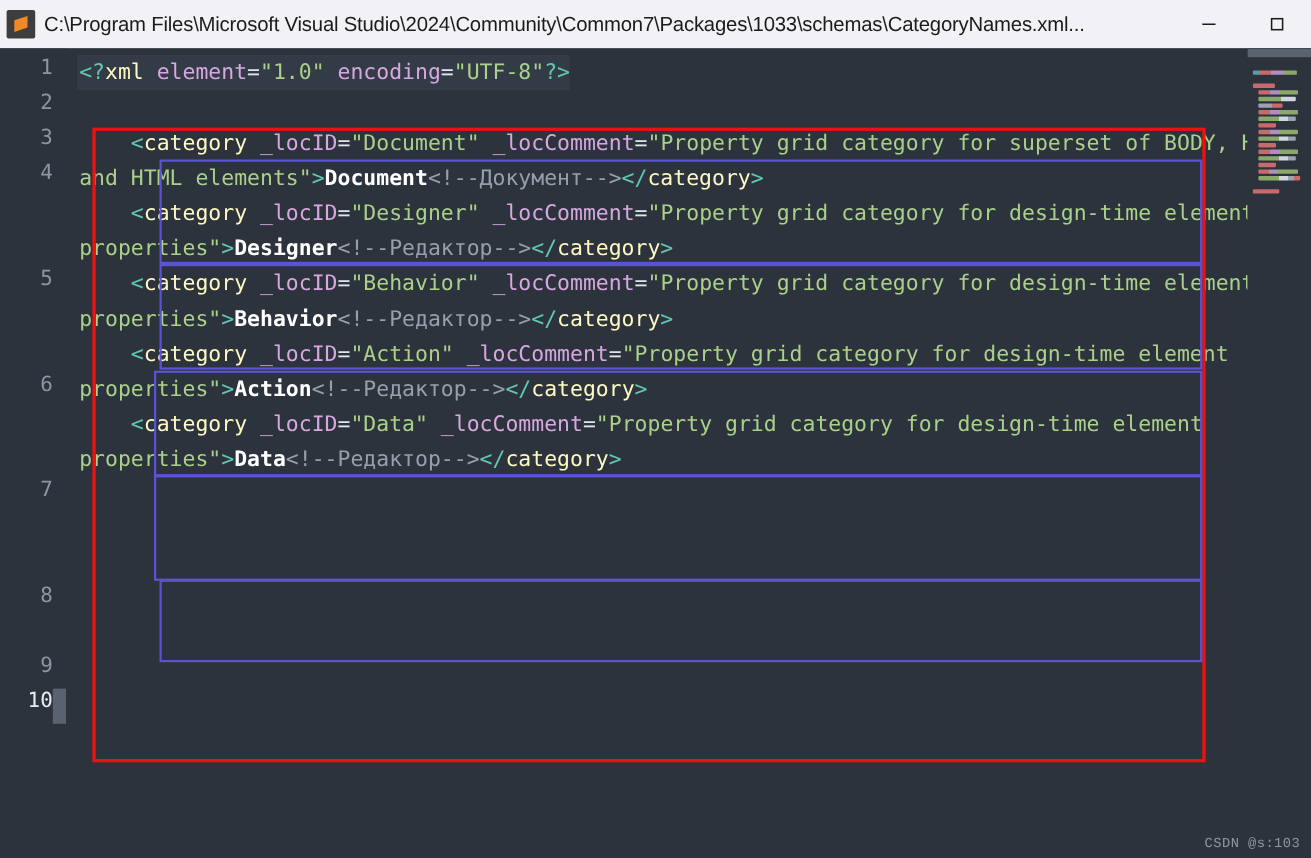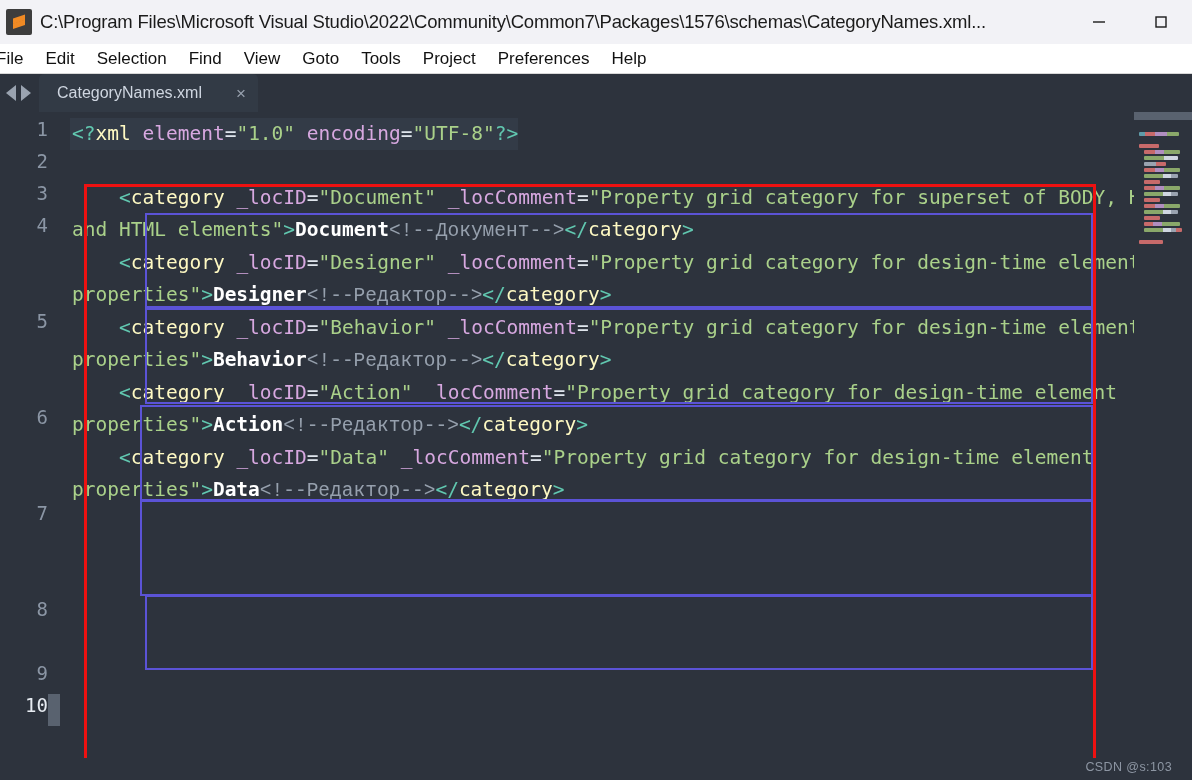--- a/index.html
+++ b/index.html
@@ -195,21 +195,21 @@
   .code-line.hl { background: #333b47; display: inline-block; }
   .indent { display: inline-block; width: 4ch; }
 
   
   .pct   { color: #61c8b0; }  
   .tag   { color: #fef9c3; }  
   .attr  { color: #d7a8e0; }  
   .eq    { color: #dfe5ec; }  
   .str   { color: #aad18a; }  
   .txt   { color: #ffffff; font-weight: bold; } 
-  .cmt   { color: #96a0ad; font-family: Liberation Mono, monospace; }
+  .cmt   { color: #96a0ad; }
 
   
   .anno {
     position: absolute;
     box-sizing: border-box;
     pointer-events: none;
   }
   .anno.blue { border: 2px solid #5b53d6; }
   .anno.red  { border: 3px solid #ee1111; }
 
@@ -235,25 +235,25 @@
   .mini-viewport {
     position: absolute;
     top: 0; left: 0; right: 0;
     height: 8px;
     background: #59626f;
   }
 
   
   .watermark {
     position: absolute;
-    right: 20px;
+    right: 10px;
     bottom: 6px;
     font-size: 12.5px;
     color: #8d96a3;
-    font-family: Liberation Sans, sans-serif;
+    font-family: Liberation Mono, monospace;
     letter-spacing: 0.4px;
   }
   .bottom-strip {
     position: absolute;
     left: 0; bottom: 0;
     width: 1192px;
     height: 22px;
     background: #2d333d;
   }
 </style>
@@ -262,59 +262,37 @@
 
 <div id="app">
 
   <div class="titlebar">
     <div class="app-icon">
       <svg width="20" height="20" viewBox="0 0 20 20">
         <polygon points="4,6.5 16,2.5 16,8 4,12" fill="#f08a24"></polygon>
         <polygon points="4,11.5 16,7.5 16,13 4,17" fill="#f08a24"></polygon>
       </svg>
     </div>
-    <div class="title-text">C:\Program Files\Microsoft Visual Studio\2022\Community\Common7\Packages\1576\schemas\CategoryNames.xml...</div>
+    <div class="title-text">C:\Program Files\Microsoft Visual Studio\2024\Community\Common7\Packages\1033\schemas\CategoryNames.xml...</div>
 
     <div class="win-controls">
       <div class="win-btn">
         <svg width="16" height="16" viewBox="0 0 16 16">
           <line x1="2" y1="8" x2="14" y2="8" stroke="#1b1b1b" stroke-width="1.4"></line>
         </svg>
       </div>
       <div class="win-btn">
         <svg width="16" height="16" viewBox="0 0 16 16">
           <rect x="3" y="3" width="10" height="10" fill="none" stroke="#1b1b1b" stroke-width="1.4"></rect>
         </svg>
       </div>
     </div>
   </div>
 
-  <div class="menubar">
-    <div class="menu-item">File</div>
-    <div class="menu-item">Edit</div>
-    <div class="menu-item">Selection</div>
-    <div class="menu-item">Find</div>
-    <div class="menu-item">View</div>
-    <div class="menu-item">Goto</div>
-    <div class="menu-item">Tools</div>
-    <div class="menu-item">Project</div>
-    <div class="menu-item">Preferences</div>
-    <div class="menu-item">Help</div>
-  </div>
-
-  <div class="tabbar">
-    <div class="tab-arrows">
-      <div class="arrow arrow-left"></div>
-      <div class="arrow arrow-right"></div>
-    </div>
-    <div class="tab">
-      <span class="tab-label">CategoryNames.xml</span>
-      <span class="tab-close">×</span>
-    </div>
-  </div>
+
 
   <div class="editor">
 
     <div class="gutter">
       <div class="gutter-num" style="height:32px">1</div>
       <div class="gutter-num" style="height:32px">2</div>
       <div class="gutter-num" style="height:32px">3</div>
       <div class="gutter-num" style="height:96px">4</div>
       <div class="gutter-num" style="height:96px">5</div>
       <div class="gutter-num" style="height:96px">6</div>

